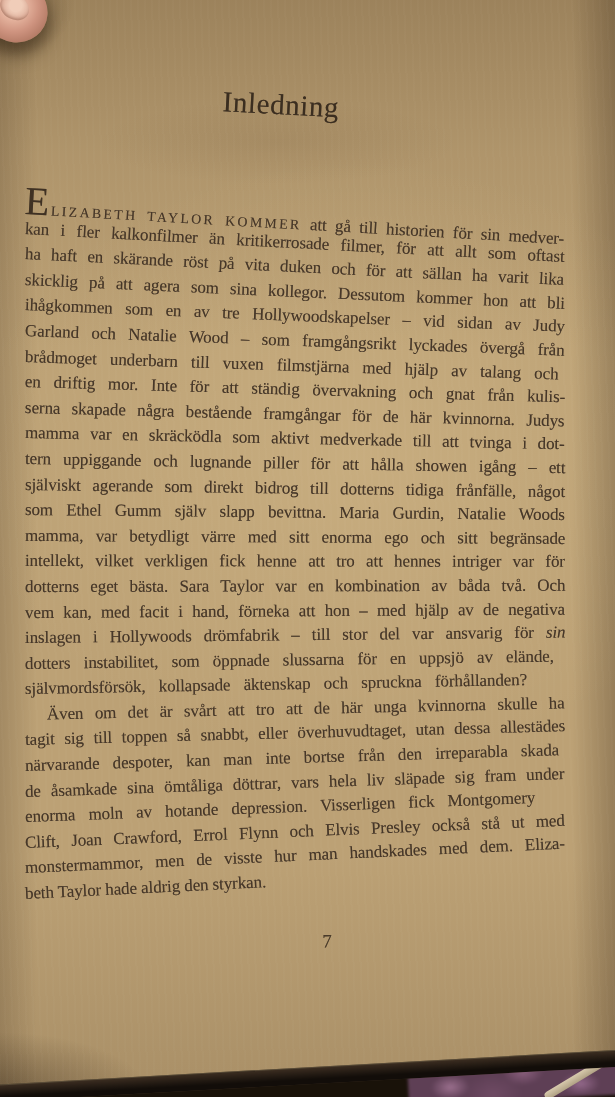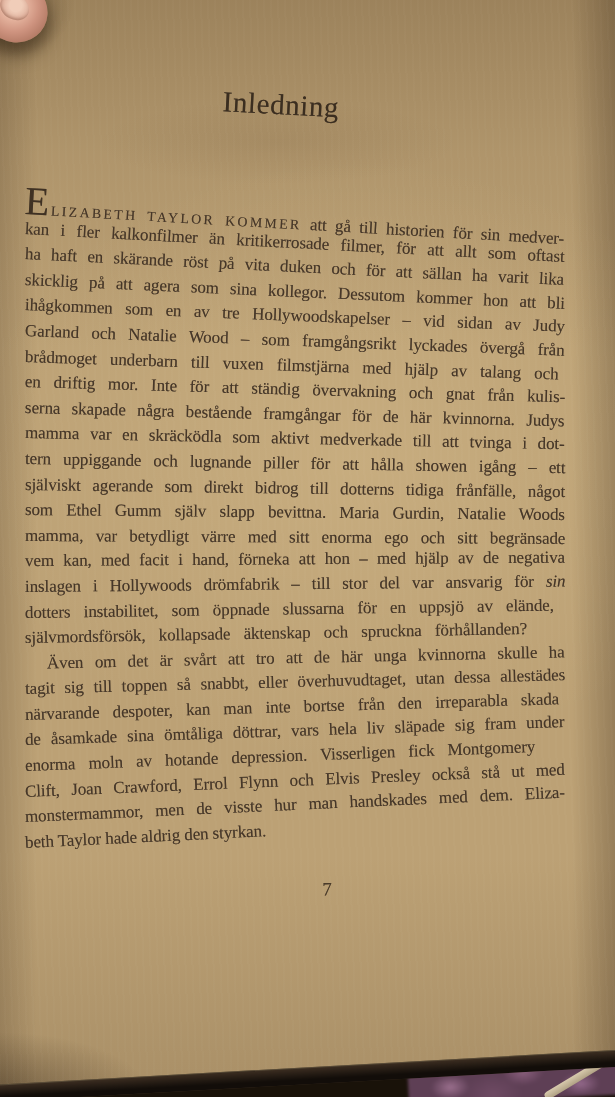--- a/index.html
+++ b/index.html
@@ -76,20 +76,22 @@
           <div class="line" style="transform: rotate(2.31deg);"><span class="lc" style="word-spacing: 8.3px;">ihågkommen som en av tre Hollywoodskapelser – vid sidan av Judy</span></div>
           <div class="line" style="transform: rotate(2.09deg);"><span class="lc" style="word-spacing: 8.33px;">Garland och Natalie Wood – som framgångsrikt lyckades övergå från</span></div>
           <div class="line" style="transform: rotate(1.87deg);"><span class="lc" style="word-spacing: 9px;">brådmoget underbarn till vuxen filmstjärna med hjälp av talang och</span></div>
           <div class="line" style="transform: rotate(1.64deg);"><span class="lc" style="word-spacing: 8.55px;">en driftig mor. Inte för att ständig övervakning och gnat från kulis-</span></div>
           <div class="line" style="transform: rotate(1.42deg);"><span class="lc" style="word-spacing: 7.22px;">serna skapade några bestående framgångar för de här kvinnorna. Judys</span></div>
           <div class="line" style="transform: rotate(1.2deg);"><span class="lc" style="word-spacing: 6.64px;">mamma var en skräcködla som aktivt medverkade till att tvinga i dot-</span></div>
           <div class="line" style="transform: rotate(0.98deg);"><span class="lc" style="word-spacing: 7.91px;">tern uppiggande och lugnande piller för att hålla showen igång – ett</span></div>
           <div class="line" style="transform: rotate(0.76deg);"><span class="lc" style="word-spacing: 7.44px;">själviskt agerande som direkt bidrog till dotterns tidiga frånfälle, något</span></div>
           <div class="line" style="transform: rotate(0.53deg);"><span class="lc" style="word-spacing: 9px;">som Ethel Gumm själv slapp bevittna. Maria Gurdin, Natalie Woods</span></div>
           <div class="line" style="transform: rotate(0.31deg);"><span class="lc" style="word-spacing: 8.1px;">mamma, var betydligt värre med sitt enorma ego och sitt begränsade</span></div>
+          <div class="line" style="transform: rotate(0.09deg);"><span class="lc" style="word-spacing: 7.18px;">intellekt, vilket verkligen fick henne att tro att hennes intriger var för</span></div>
+          <div class="line" style="transform: rotate(-0.13deg);"><span class="lc" style="word-spacing: 7.18px;">dotterns eget bästa. Sara Taylor var en kombination av båda två. Och</span></div>
           <div class="line" style="transform: rotate(-0.36deg);"><span class="lc" style="word-spacing: 5.14px;">vem kan, med facit i hand, förneka att hon – med hjälp av de negativa</span></div>
           <div class="line" style="transform: rotate(-0.58deg);"><span class="lc" style="word-spacing: 7.91px;"><span>inslagen i Hollywoods drömfabrik – till stor del var ansvarig för </span><i>sin</i></span></div>
           <div class="line" style="transform: rotate(-0.8deg);"><span class="lc" style="word-spacing: 9px;">dotters instabilitet, som öppnade slussarna för en uppsjö av elände,</span></div>
           <div class="line" style="transform: rotate(-1.02deg);"><span class="lc" style="word-spacing: 9px;">självmordsförsök, kollapsade äktenskap och spruckna förhållanden?</span></div>
         </div>
         <div>
           <div class="line indent" style="transform: rotate(-1.24deg);"><span class="lc" style="word-spacing: 7.23px;">Även om det är svårt att tro att de här unga kvinnorna skulle ha</span></div>
           <div class="line" style="transform: rotate(-1.47deg);"><span class="lc" style="word-spacing: 5.5px;">tagit sig till toppen så snabbt, eller överhuvudtaget, utan dessa allestädes</span></div>
           <div class="line" style="transform: rotate(-1.69deg);"><span class="lc" style="word-spacing: 9px;">närvarande despoter, kan man inte bortse från den irreparabla skada</span></div>
           <div class="line" style="transform: rotate(-1.91deg);"><span class="lc" style="word-spacing: 5.91px;">de åsamkade sina ömtåliga döttrar, vars hela liv släpade sig fram under</span></div>

